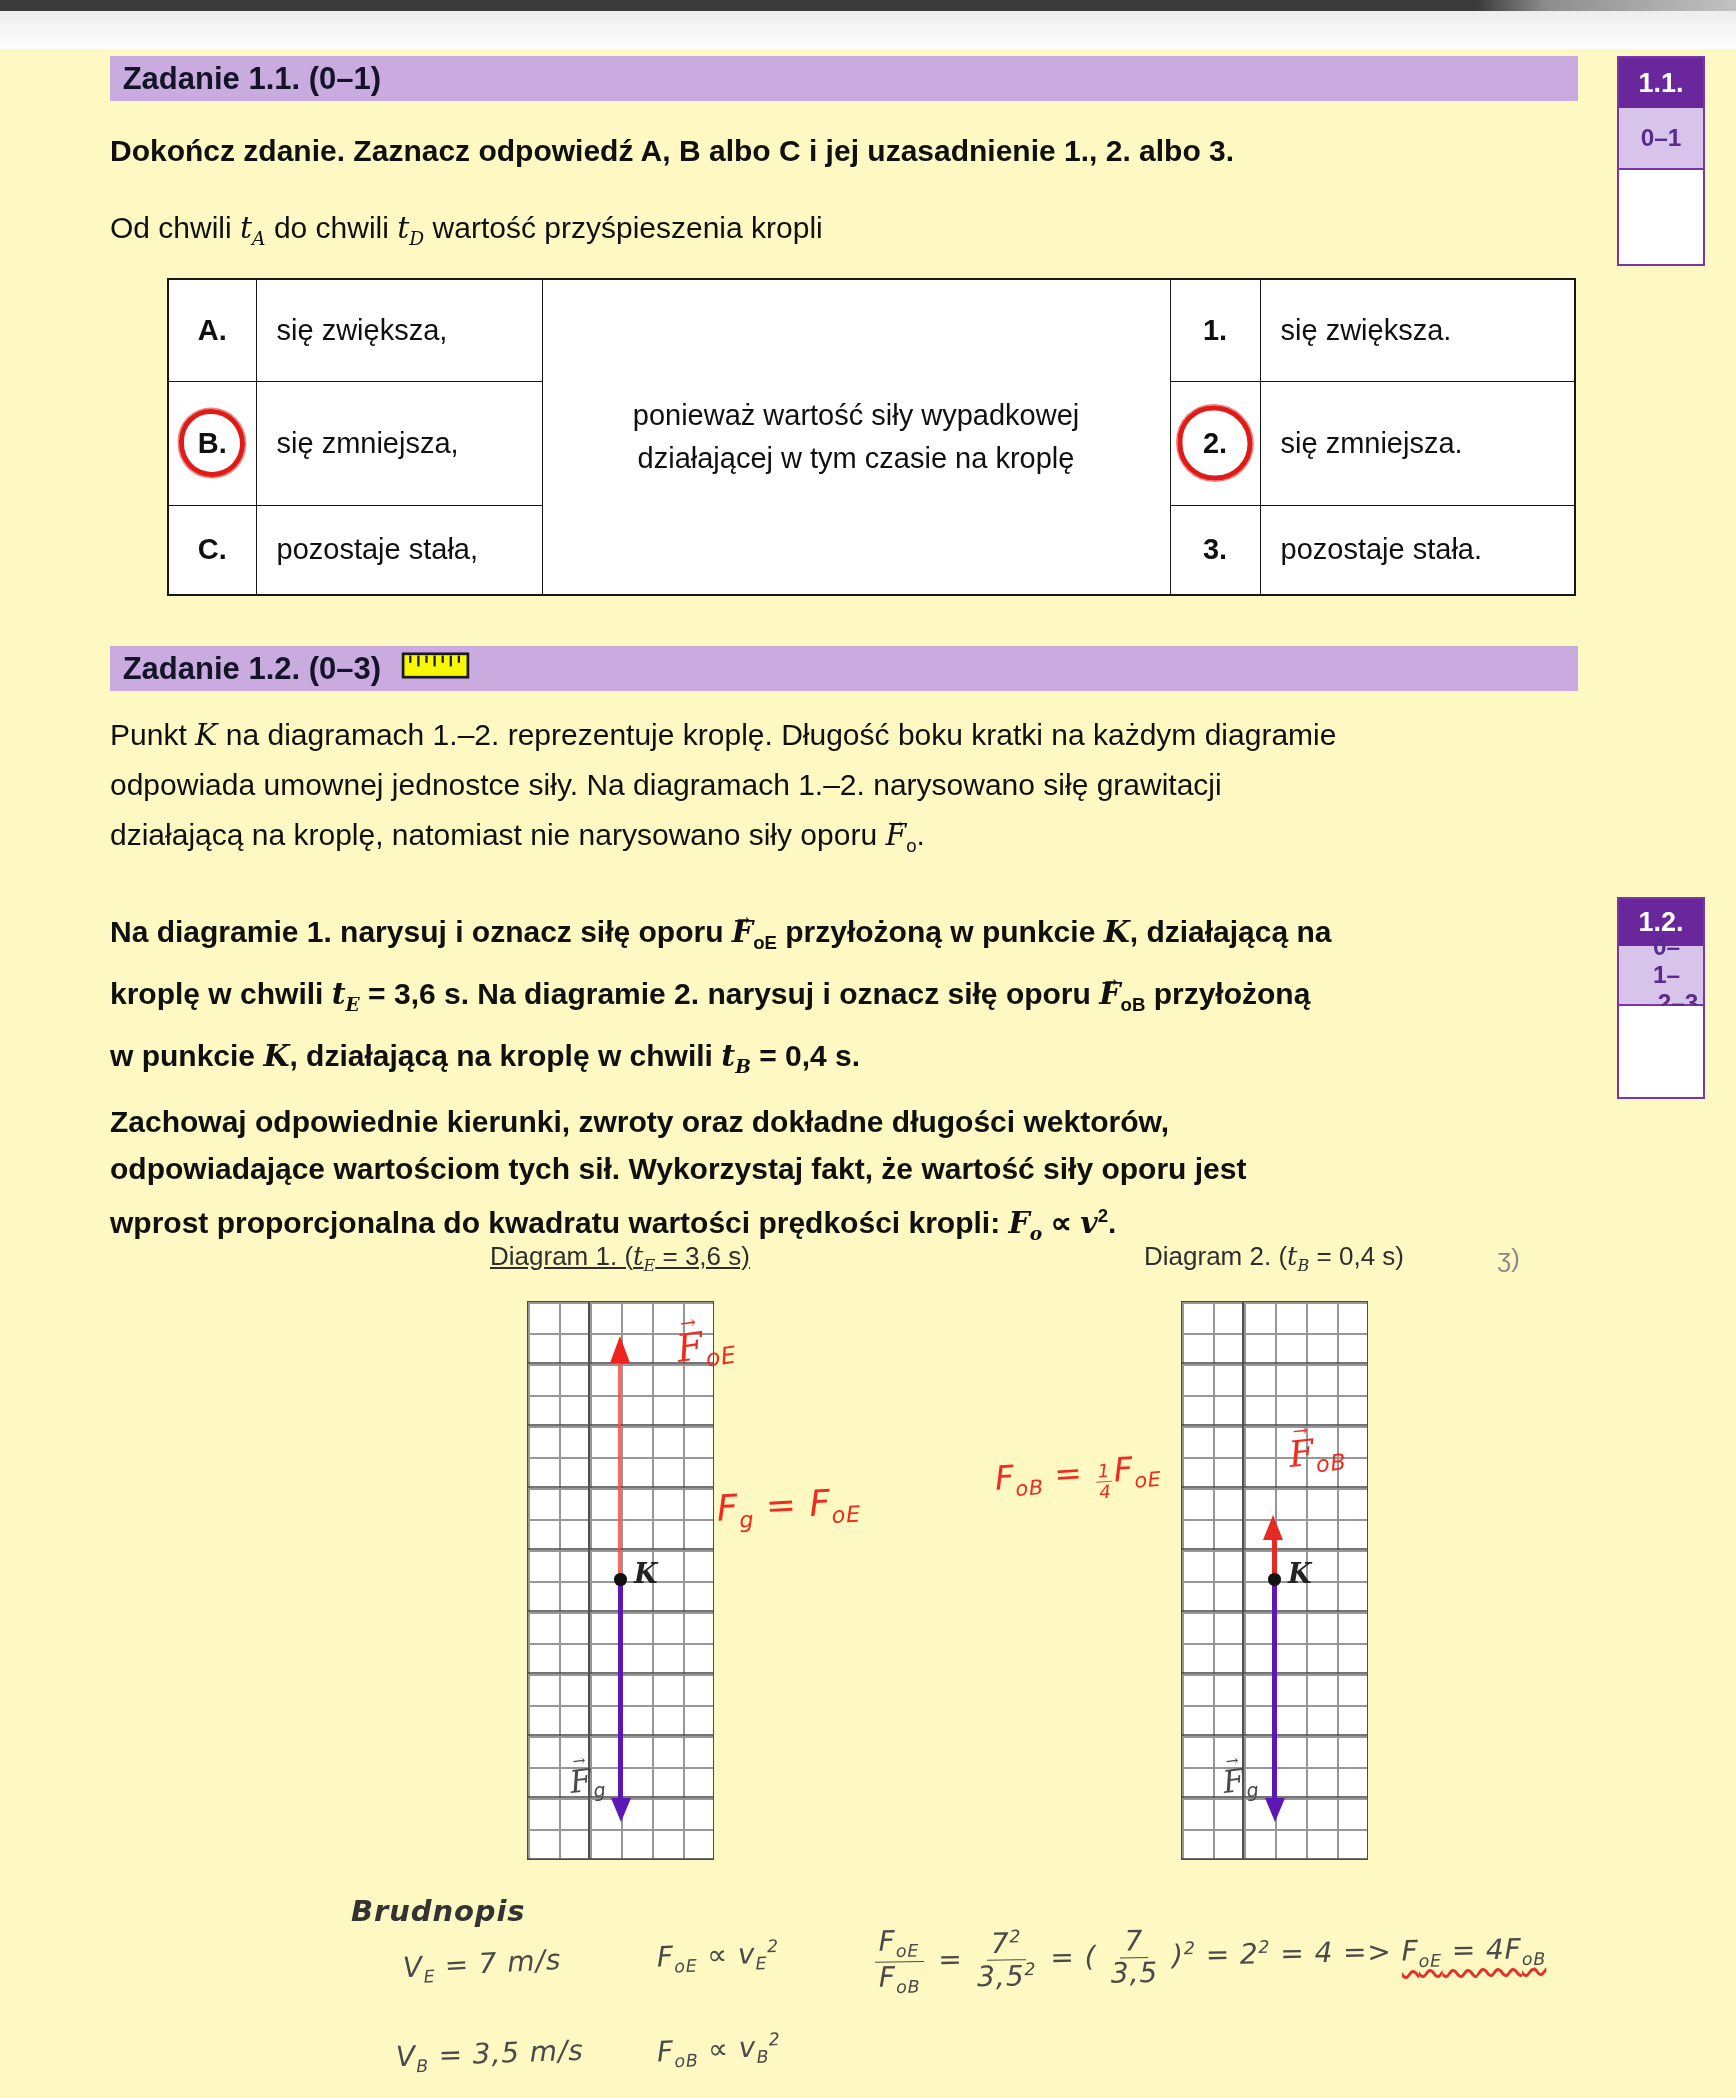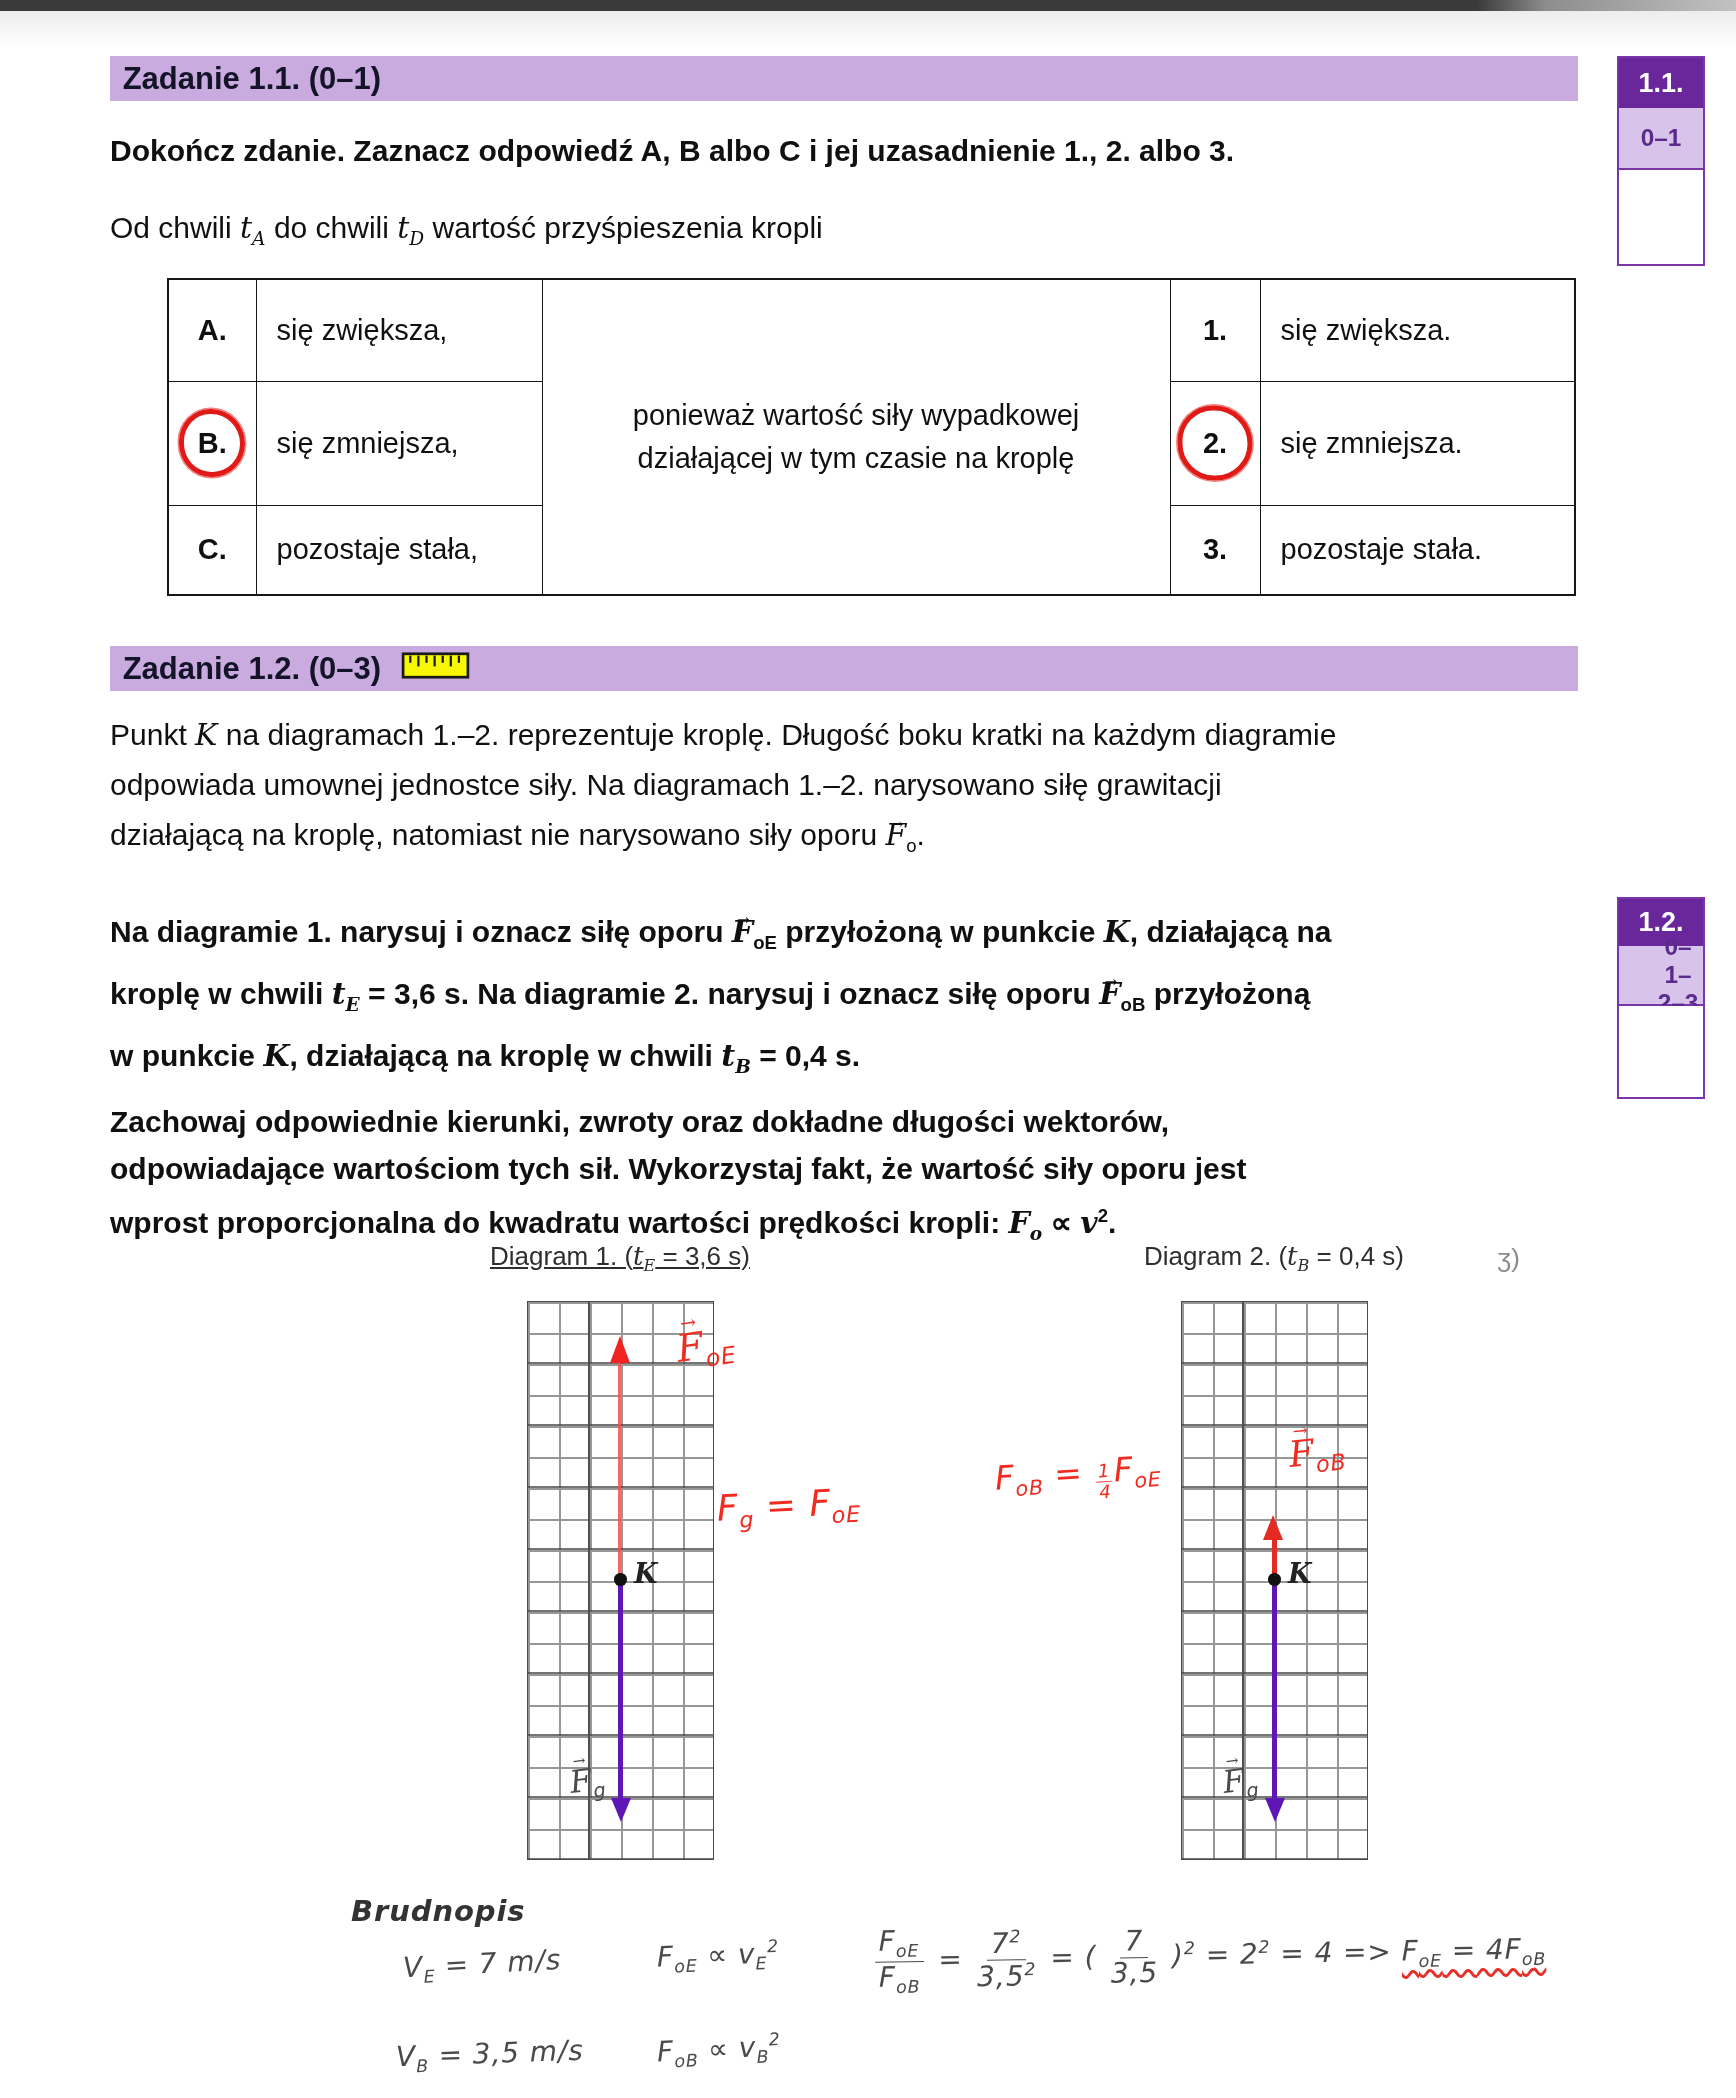--- a/index.html
+++ b/index.html
@@ -1,16 +1,16 @@
 <!DOCTYPE html>
 <html style="font-size:14.5px"><head>
 <meta charset="utf-8">
 <style>
   html,body{margin:0;padding:0;background:#e9e9e9;}
-  .canvas{position:relative;width:1737px;height:2099px;background:#ffffff;overflow:hidden;
+  .canvas{position:relative;width:1737px;height:2099px;background:#fef9c3;overflow:hidden;
           font-family:"Liberation Sans",sans-serif;color:#101010;}
 
   
   .topbar{position:absolute;top:0;left:0;width:1737px;height:11px;
           background:linear-gradient(to right,#3a3a3a 0,#3a3a3a 85%,#8d8d8d 89%,#c2c2c2 100%);}
   .topfade{position:absolute;top:11px;left:0;width:1737px;height:38px;
            background:linear-gradient(#ededed,#ffffff);}
 
   
   .hbar{position:absolute;left:110px;width:1468px;height:45px;background:#c9abdf;
@@ -18,21 +18,21 @@
         font-weight:bold;font-size:31px;color:#141428;}
   .ruler{margin-left:20px;display:inline-block;}
 
   
   .sbox{position:absolute;left:1617px;width:88px;border:2.7px solid #7a35a8;background:#fff;
         box-sizing:border-box;display:flex;flex-direction:column;}
   .sbox-head{background:#69279b;color:#fff;font-weight:bold;font-size:27px;
              display:flex;align-items:center;justify-content:center;}
   .sbox-pts{background:#d8c4ea;color:#5b2a8c;font-weight:bold;font-size:24.4px;line-height:28px;
             display:flex;flex-direction:column;align-items:center;justify-content:center;
-            border-bottom:2.7px solid #7a35a8;text-align:center;}
+            border-bottom:2.7px solid #7a35a8;}
   .sbox-blank{flex:1;background:#fff;}
 
   .txt{position:absolute;font-size:30px;}
   .bold{font-weight:bold;}
 
   .math{font-family:"DejaVu Serif",serif;font-style:italic;}
   .vec{font-family:"DejaVu Serif",serif;font-style:italic;position:relative;display:inline-block;}
   .vec::after{content:"→";position:absolute;left:55%;transform:translateX(-50%);top:-0.72em;
               font-size:0.5em;font-style:normal;}
   sub{font-size:0.62em;}

